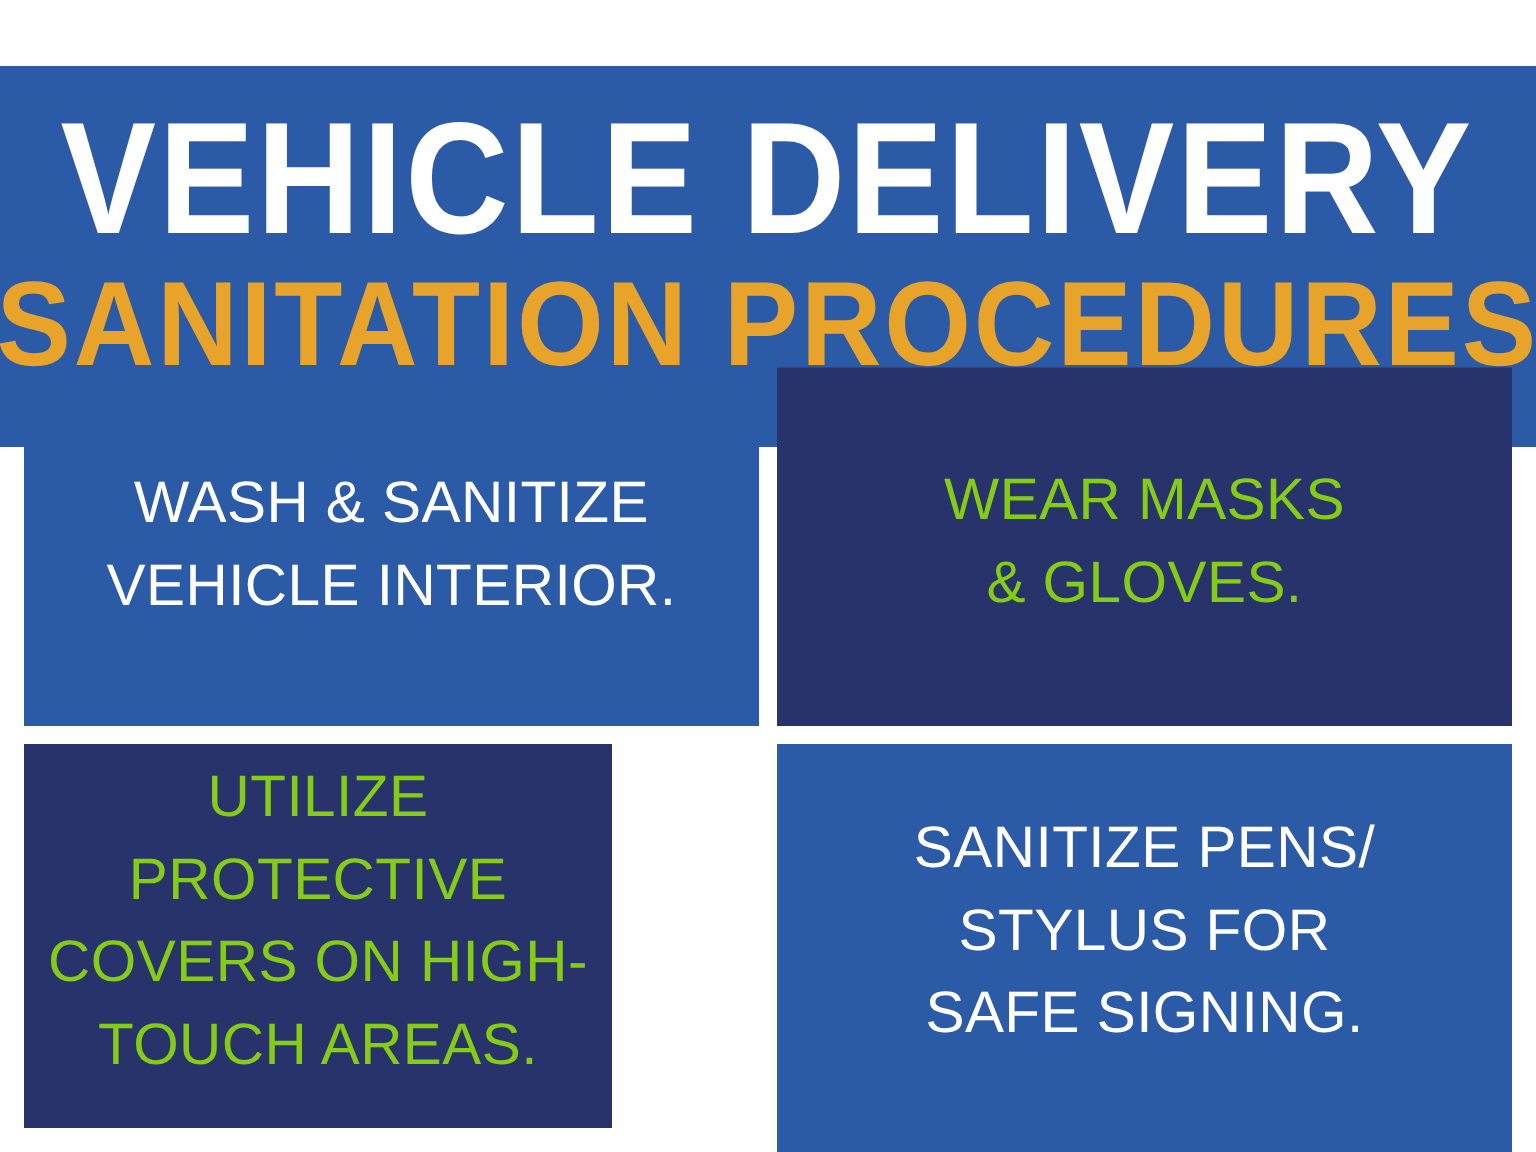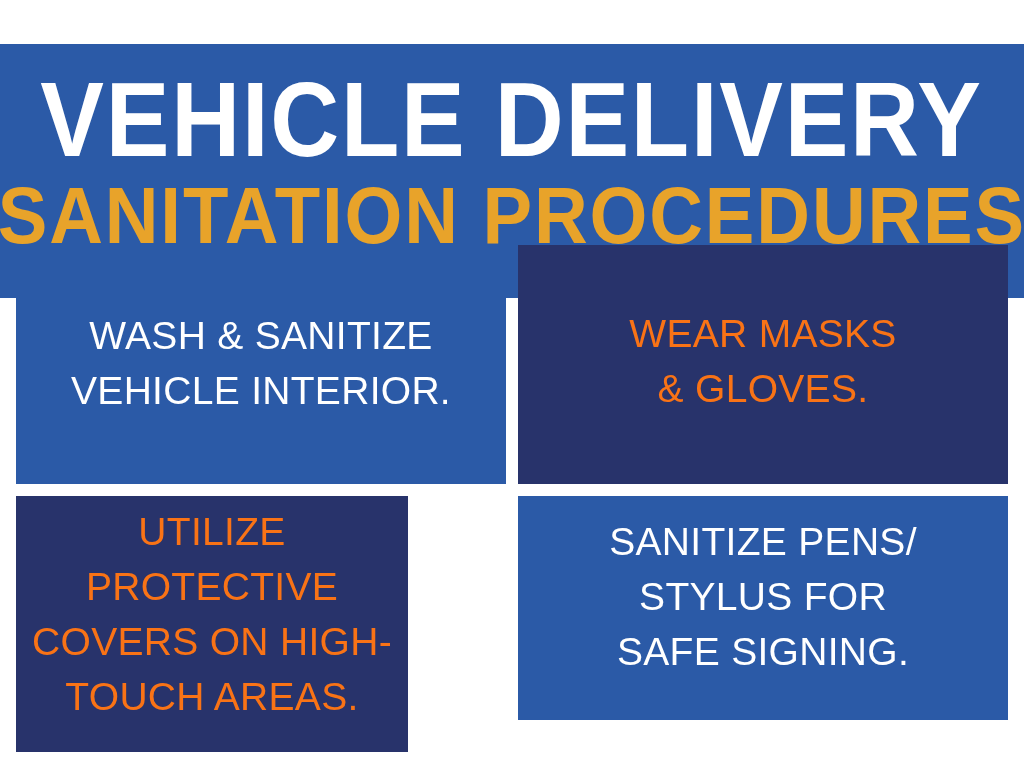--- a/index.html
+++ b/index.html
@@ -77,27 +77,27 @@
     font-weight: normal;
     font-size: 39px;
     line-height: 55px;
     letter-spacing: 0.3px;
     white-space: pre-line;
   }
 
   .theme-blue  { background: #2b5aa7; }
   .theme-navy  { background: #28336b; }
   .text-white  { color: #ffffff; }
-  .text-gold   { color: #f97316; }
+  .text-gold   { color: #84cc16; }
 
   
   #card-wash     { left: 16px;  top: 245px; width: 490px; height: 239px; }
   #card-masks    { left: 518px; top: 245px; width: 490px; height: 239px; }
   #card-covers   { left: 16px;  top: 496px; width: 392px; height: 256px; }
-  #card-pens     { left: 518px; top: 496px; width: 490px; height: 224px; }
+  #card-pens     { left: 518px; top: 496px; width: 490px; height: 272px; }
 
   #card-wash   .card-text { transform: translateY(-2px); }
   #card-masks  .card-text { transform: translateY(-4px); }
   #card-covers .card-text { transform: translateY(-10px); }
   #card-pens   .card-text { transform: translateY(-12px); }
 </style>
 </head>
 <body>
 
 <div id="infographic">

